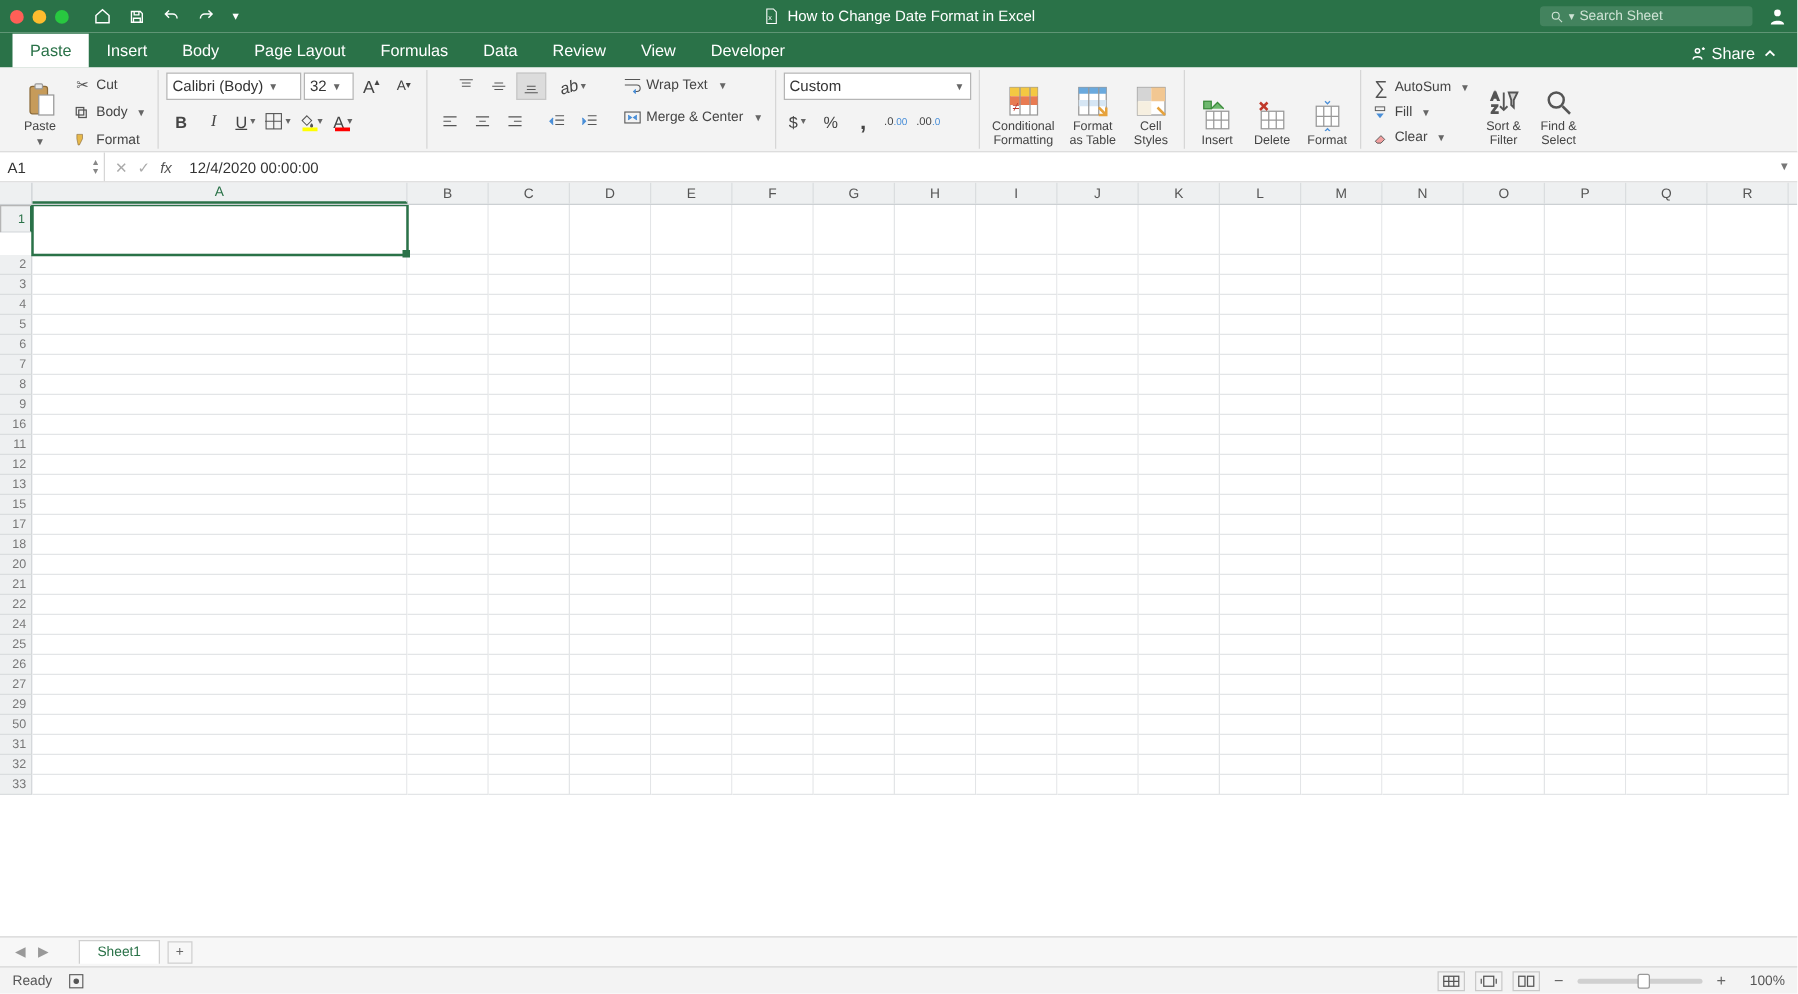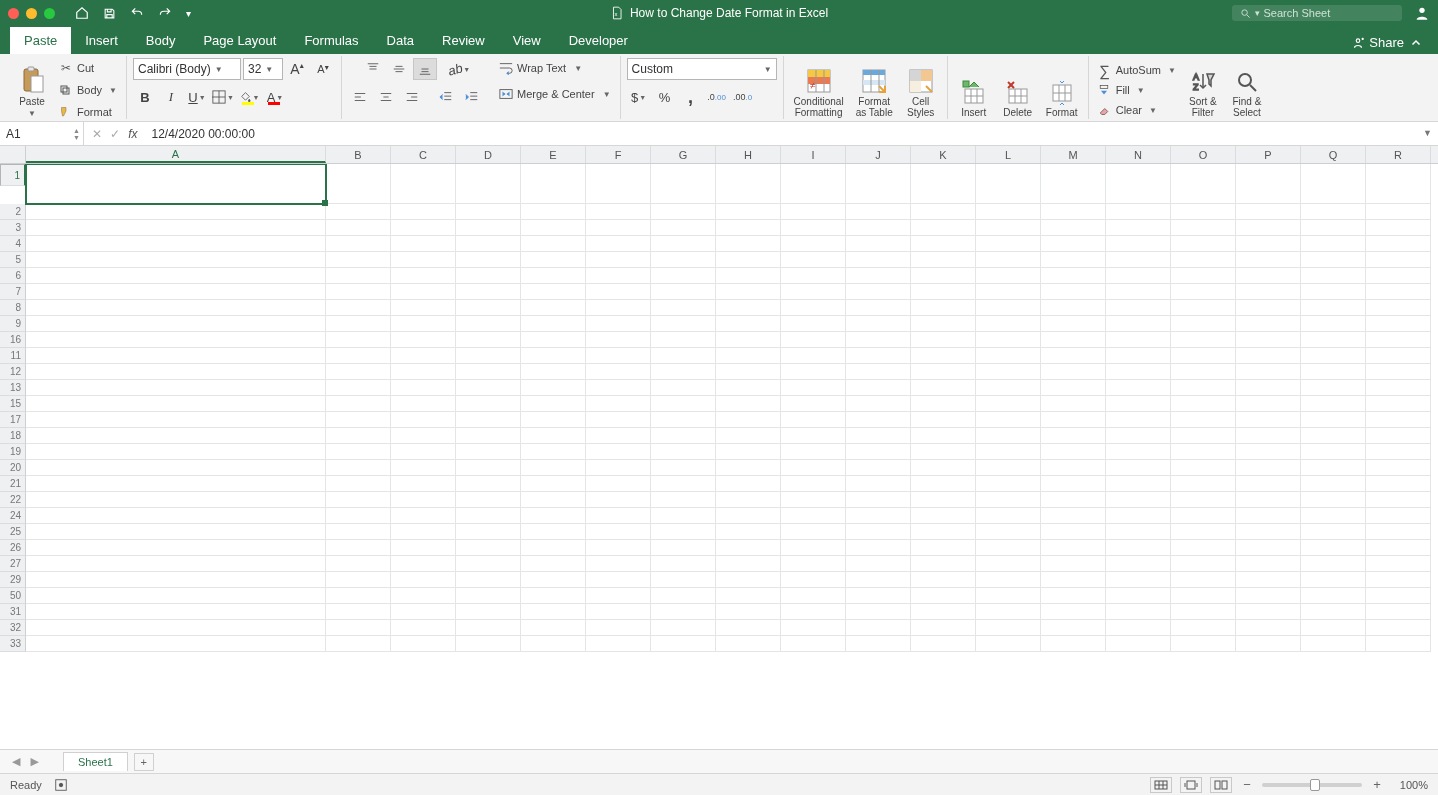--- a/index.html
+++ b/index.html
@@ -908,41 +908,20 @@
         <div class="cell" style="width: 65px;"></div>
         <div class="cell" style="width: 65px;"></div>
         <div class="cell" style="width: 65px;"></div>
         <div class="cell" style="width: 65px;"></div>
         <div class="cell" style="width: 65px;"></div>
         <div class="cell" style="width: 65px;"></div>
         <div class="cell" style="width: 65px;"></div>
         <div class="cell" style="width: 65px;"></div>
       </div>
       <div class="row">
-        <div class="rh">19</div>
-        <div class="cell" style="width: 300px;"></div>
-        <div class="cell" style="width: 65px;"></div>
-        <div class="cell" style="width: 65px;"></div>
-        <div class="cell" style="width: 65px;"></div>
-        <div class="cell" style="width: 65px;"></div>
-        <div class="cell" style="width: 65px;"></div>
-        <div class="cell" style="width: 65px;"></div>
-        <div class="cell" style="width: 65px;"></div>
-        <div class="cell" style="width: 65px;"></div>
-        <div class="cell" style="width: 65px;"></div>
-        <div class="cell" style="width: 65px;"></div>
-        <div class="cell" style="width: 65px;"></div>
-        <div class="cell" style="width: 65px;"></div>
-        <div class="cell" style="width: 65px;"></div>
-        <div class="cell" style="width: 65px;"></div>
-        <div class="cell" style="width: 65px;"></div>
-        <div class="cell" style="width: 65px;"></div>
-        <div class="cell" style="width: 65px;"></div>
-      </div>
-      <div class="row">
         <div class="rh">20</div>
         <div class="cell" style="width: 300px;"></div>
         <div class="cell" style="width: 65px;"></div>
         <div class="cell" style="width: 65px;"></div>
         <div class="cell" style="width: 65px;"></div>
         <div class="cell" style="width: 65px;"></div>
         <div class="cell" style="width: 65px;"></div>
         <div class="cell" style="width: 65px;"></div>
         <div class="cell" style="width: 65px;"></div>
         <div class="cell" style="width: 65px;"></div>

